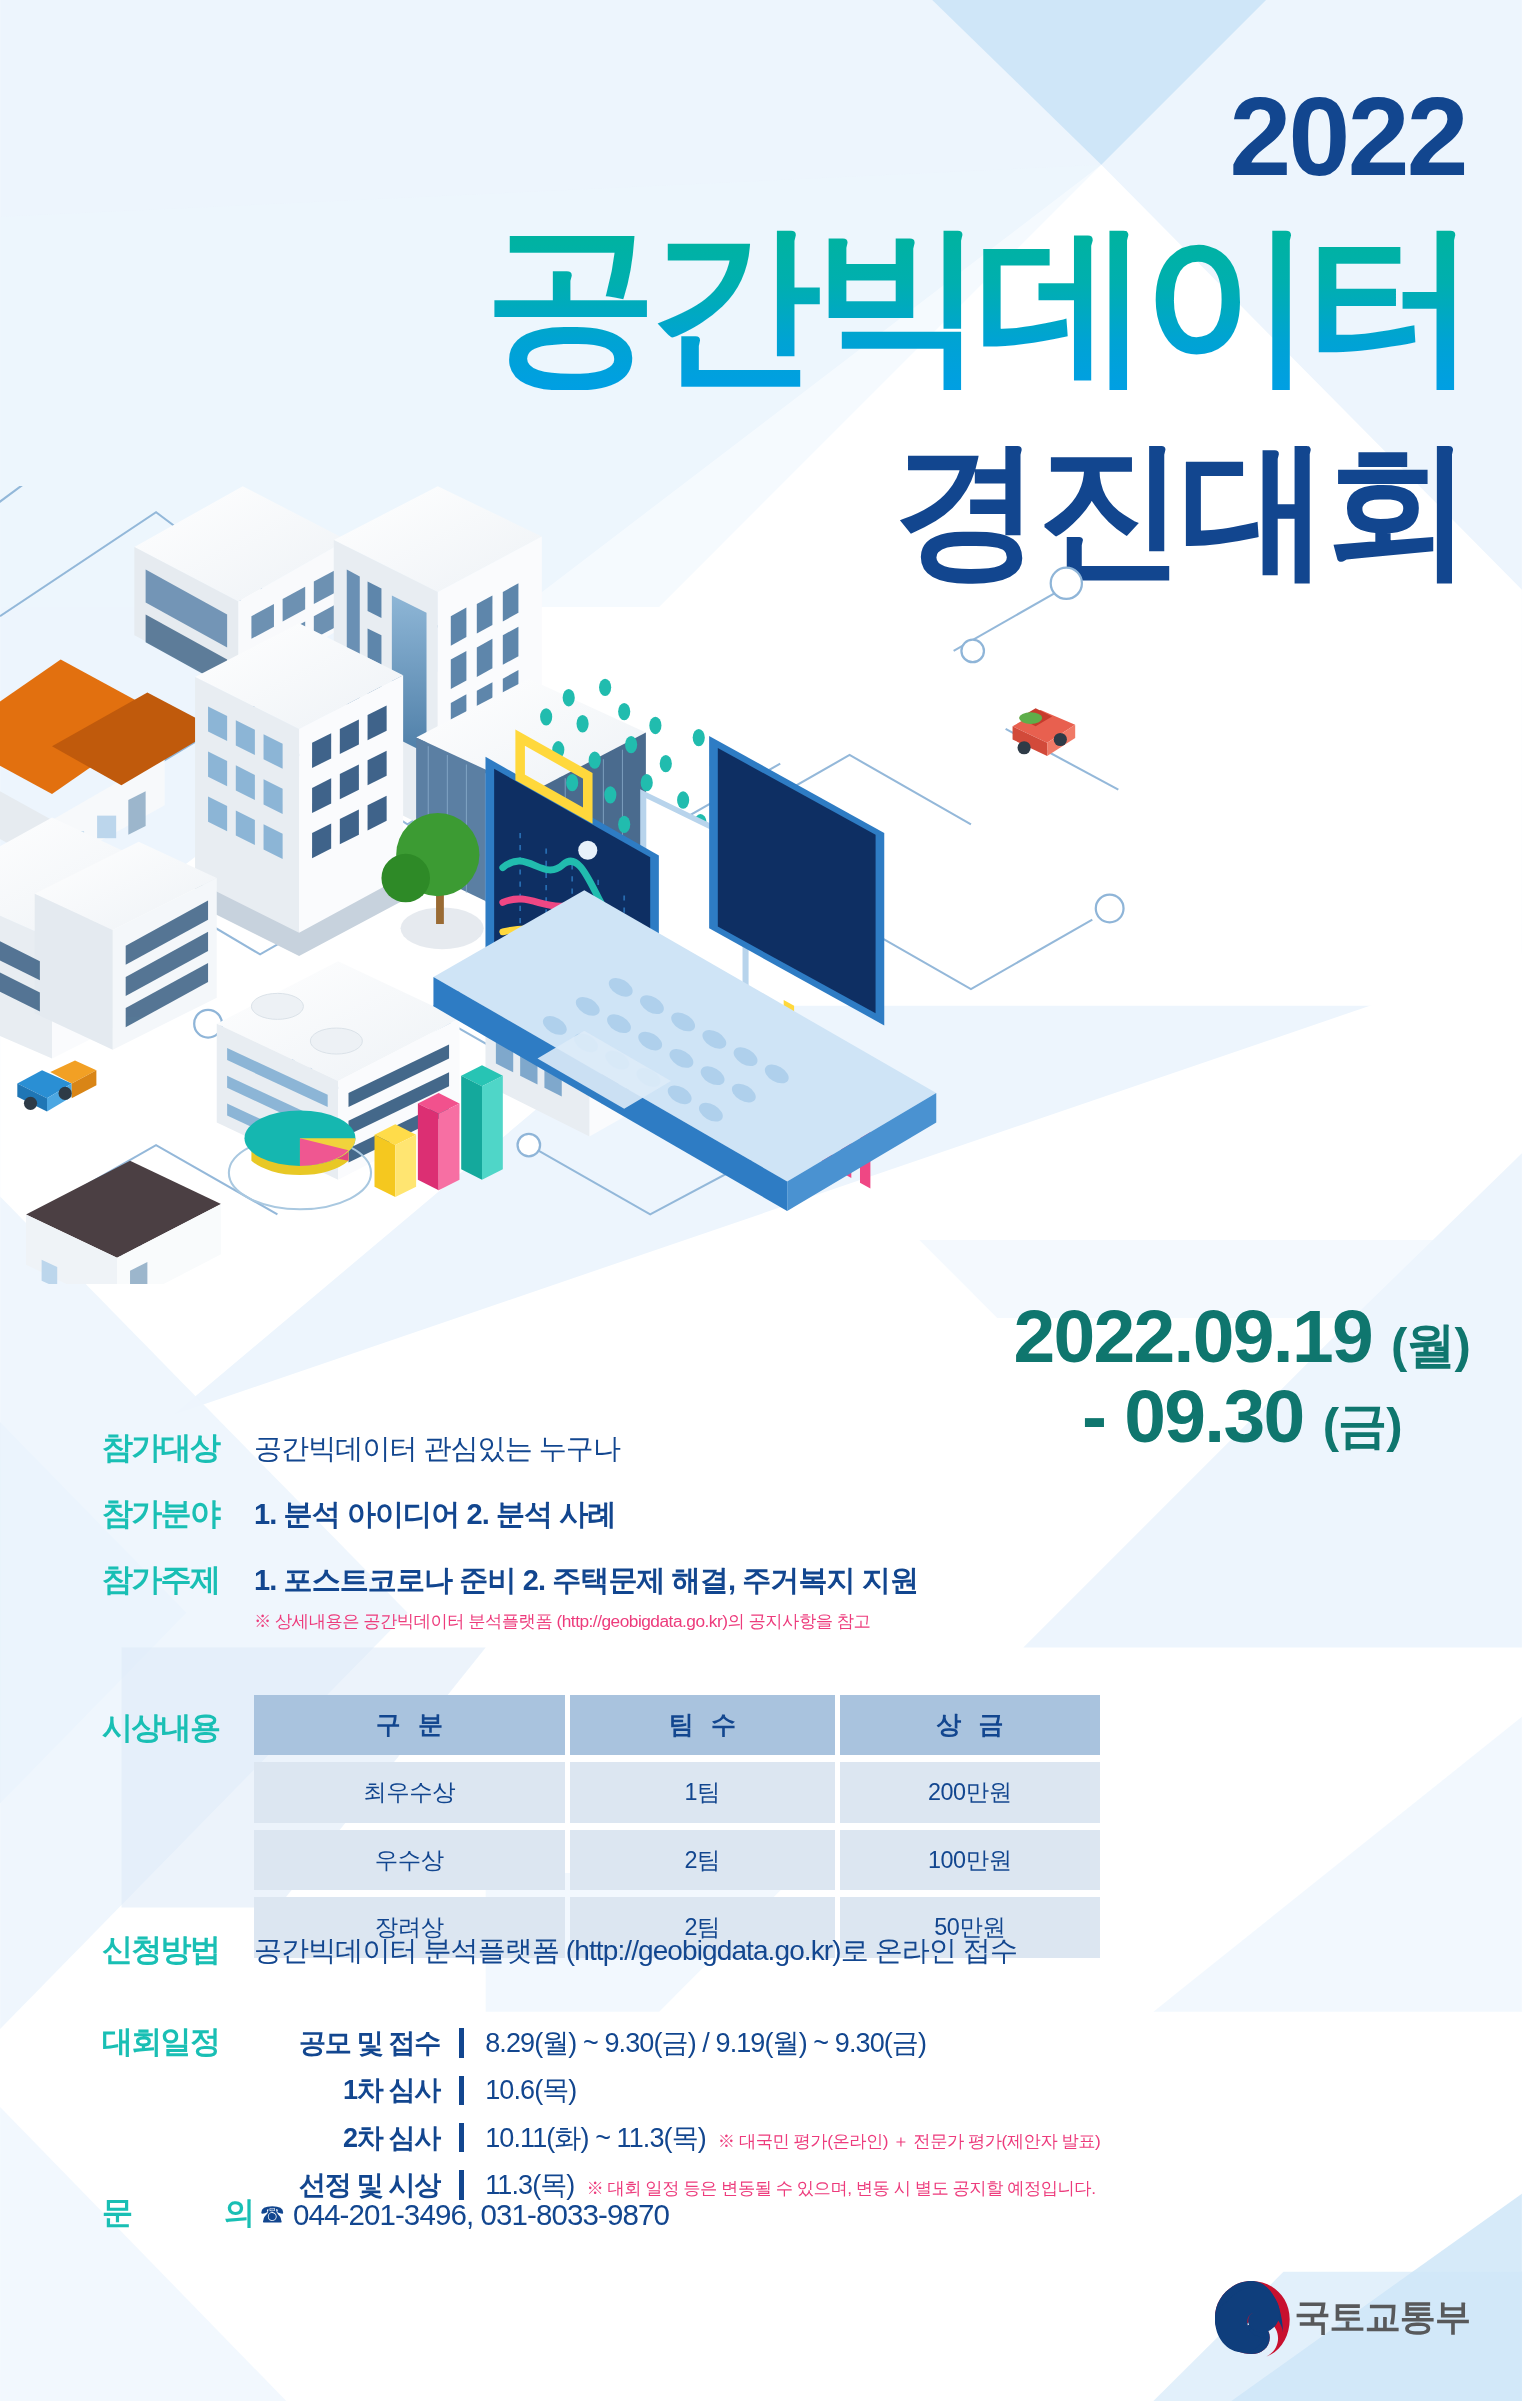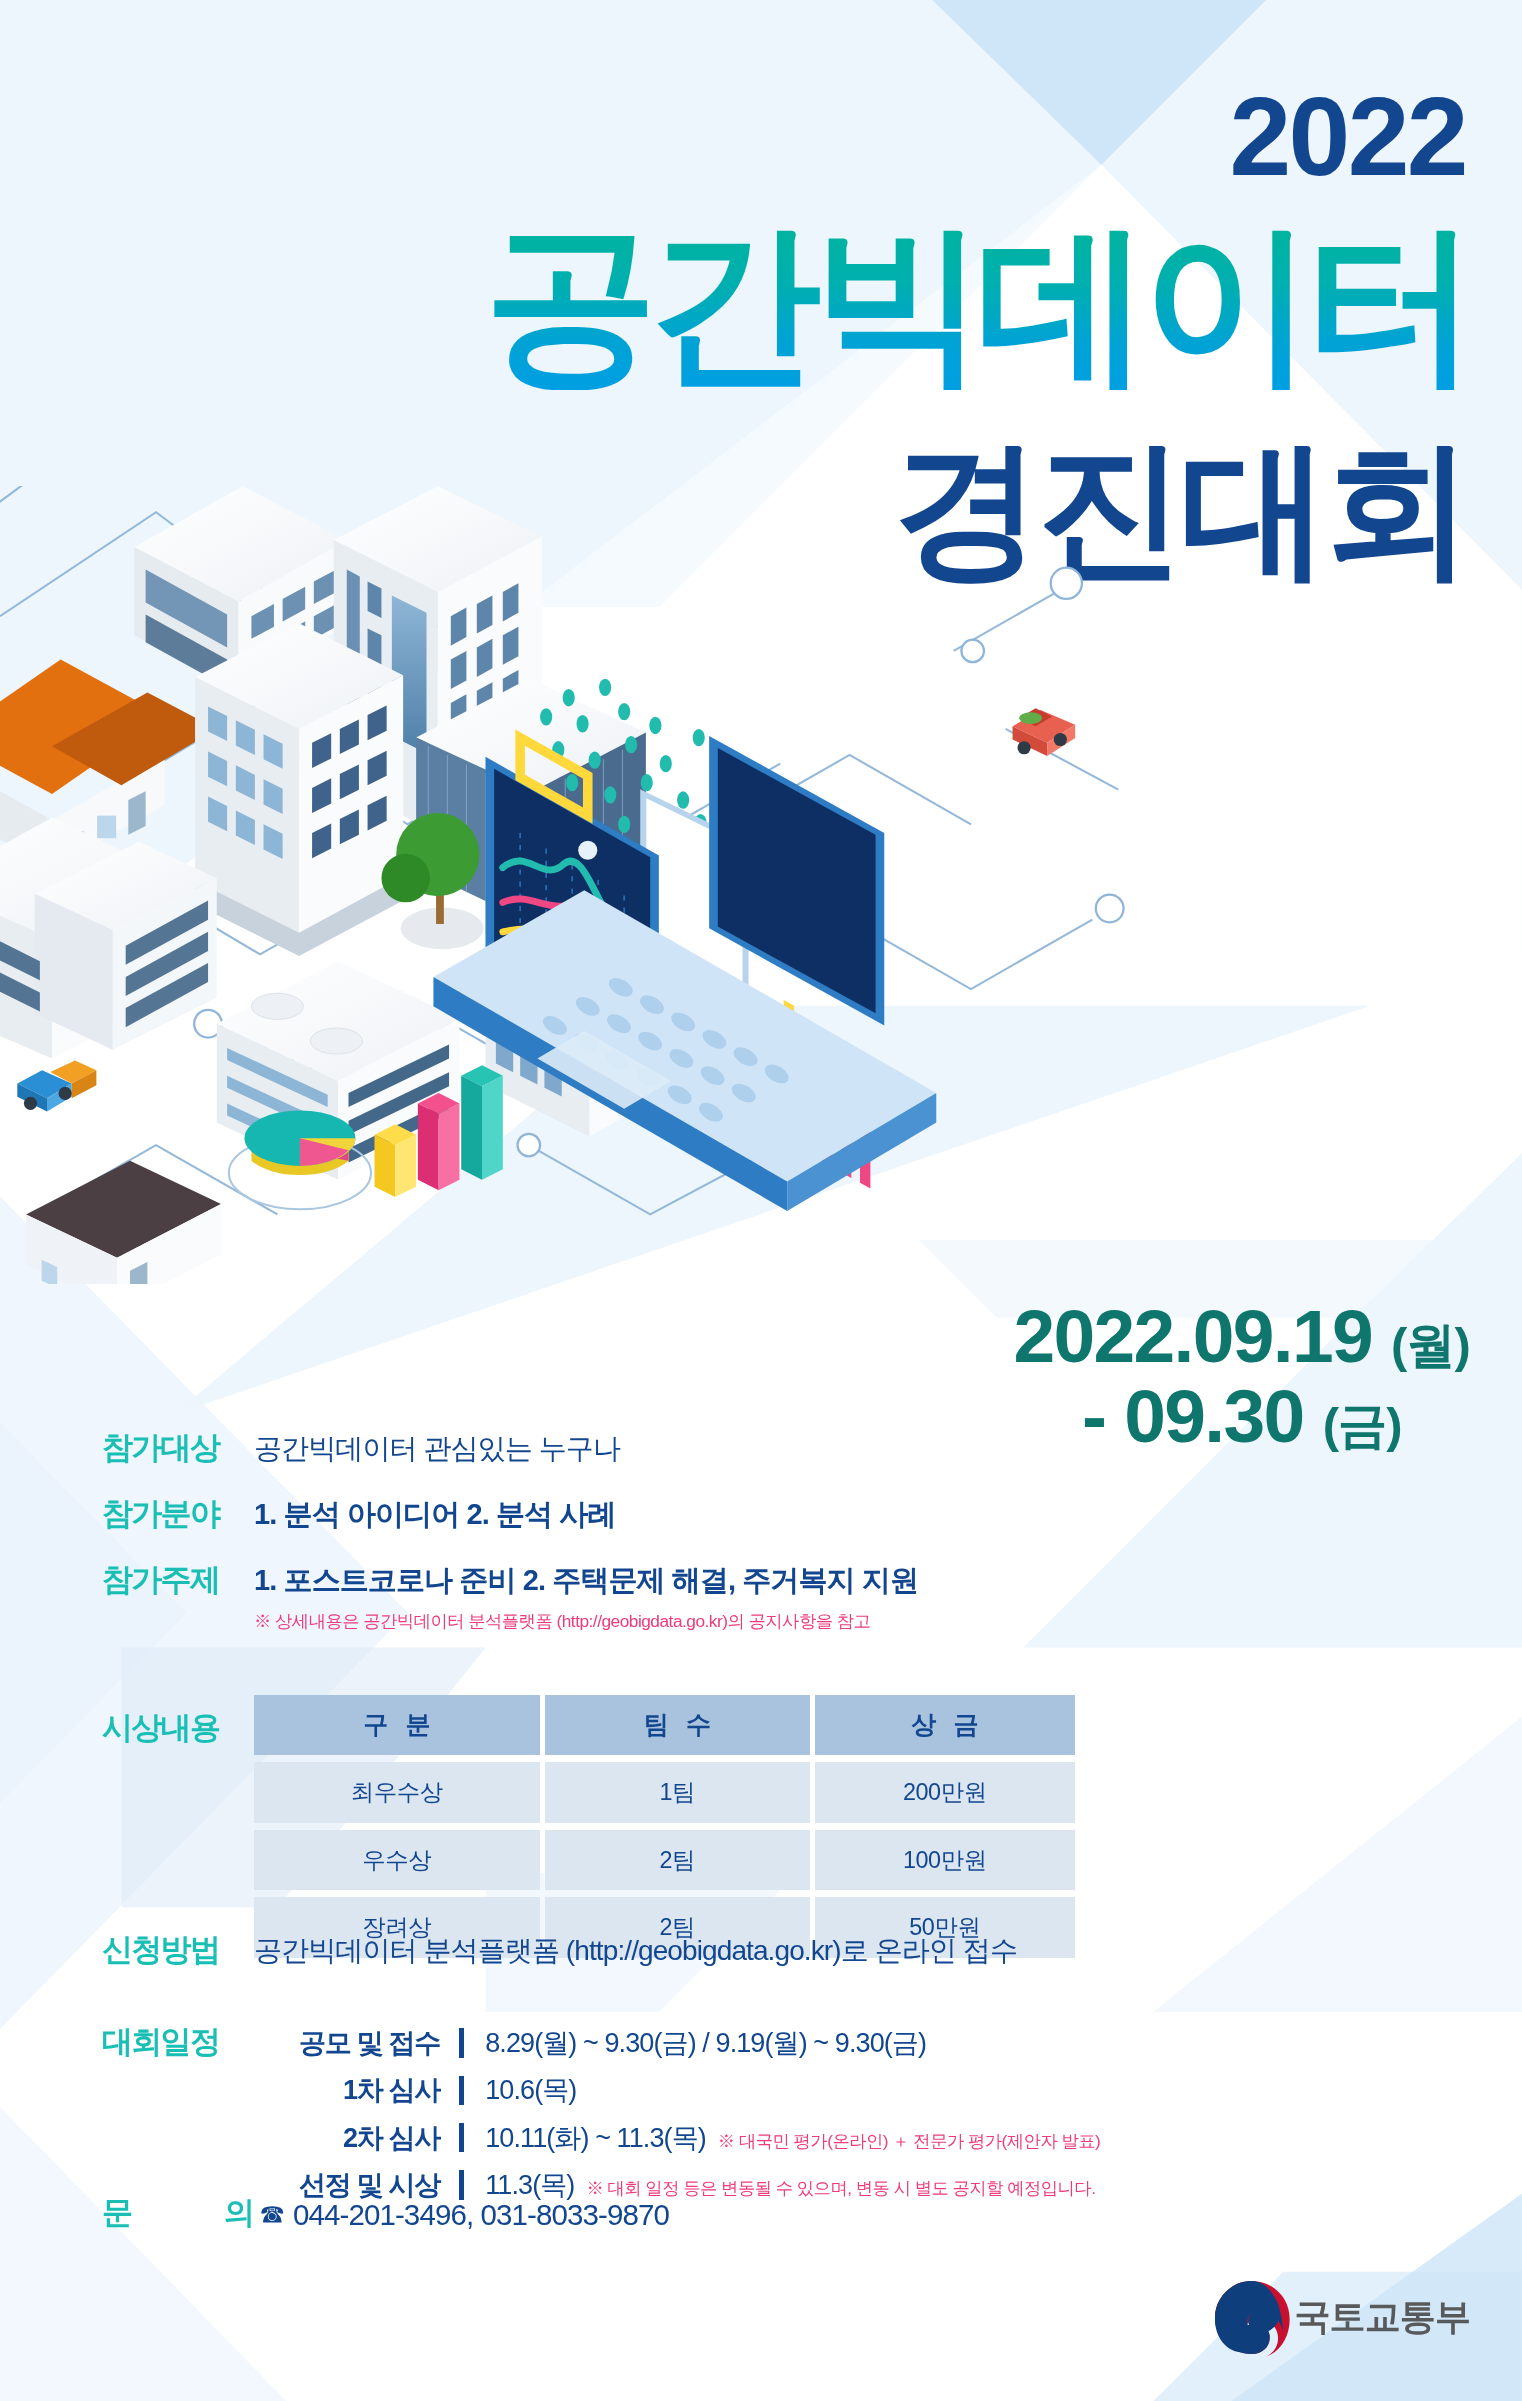--- a/index.html
+++ b/index.html
@@ -127,21 +127,21 @@
   }
   table.award td{
     background:#DCE6F1;
     color:#12468F;
     font-size:23.4px;
     font-weight:normal;
     letter-spacing:-0.4px;
     text-align:center;
     padding:14px 0 14.7px 0;
   }
-  table.award th.c1, table.award td.c1{width:286px;}
+  table.award th.c1, table.award td.c1{width:311px;}
   table.award th.c2, table.award td.c2{width:265px;}
   table.award th.c3, table.award td.c3{width:260px;}
 
   
   .lower{
     position:absolute;
     left:102px; top:1929px;
     width:1258px;
   }
   .apply-row{display:flex;align-items:baseline;margin-bottom:50px;}

